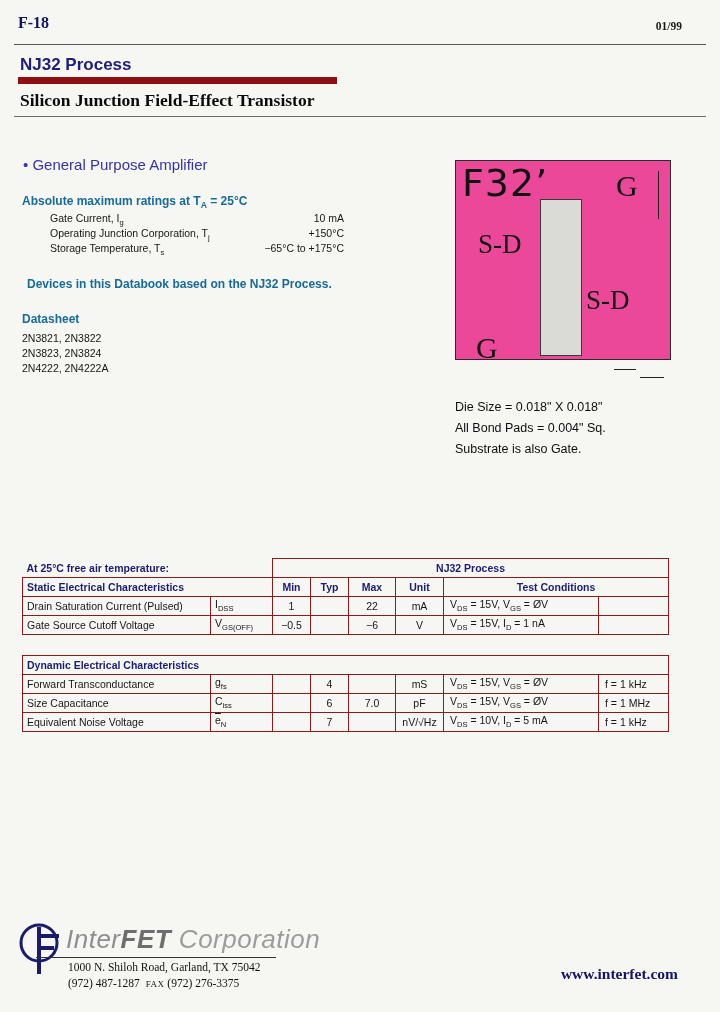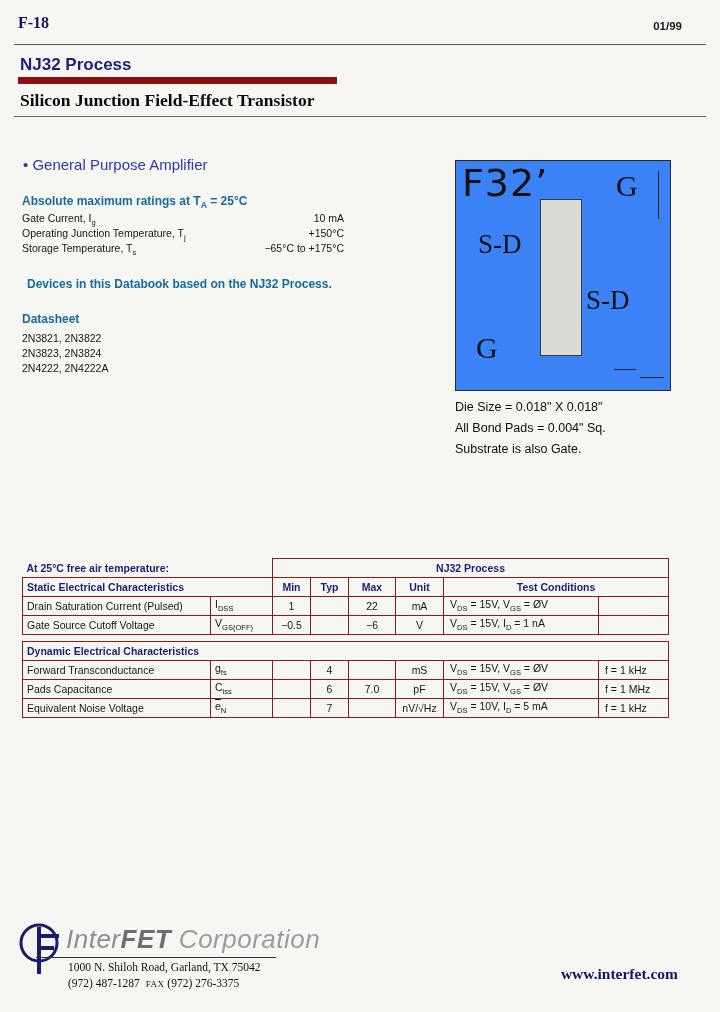--- a/index.html
+++ b/index.html
@@ -8,37 +8,37 @@
     position:relative;
     background:#f6f6f2;
     font-family:"Liberation Sans", sans-serif;
     color:#161616;
     overflow:hidden;
   }
   sub { font-size:0.72em; }
   .ovl { text-decoration:overline; }
 
   .pagenum { position:absolute; left:18px; top:14px; font-family:"Liberation Serif",serif; font-weight:bold; font-size:16px; color:#14145f; }
-  .date { position:absolute; right:38px; top:20px; font-family:Liberation Sans, sans-serif; font-weight:bold; font-size:11.5px; color:#1a1a1a; }
+  .date { position:absolute; right:38px; top:20px; font-family:Liberation Serif, serif; font-weight:bold; font-size:11.5px; color:#1a1a1a; }
   .rule1 { position:absolute; left:14px; right:14px; top:44px; border-top:1px solid #58585a; }
   .proc-title { position:absolute; left:20px; top:55px; font-weight:bold; font-size:17px; color:#20207c; }
   .maroon-bar { position:absolute; left:18px; top:77px; width:319px; height:7px; background:#8d0f12; }
   .subtitle { position:absolute; left:20px; top:90px; font-family:"Liberation Serif",serif; font-weight:bold; font-size:17.5px; color:#0b0b0b; }
   .rule2 { position:absolute; left:14px; right:14px; top:116px; border-top:1px solid #6a6a6c; }
 
   .bullet-head { position:absolute; left:23px; top:156px; font-size:15px; font-weight:500; color:#3434ad;text-align:right; }
   .abs-title { position:absolute; left:22px; top:194px; font-size:12px; font-weight:bold; color:#176b9c; }
   .abs-rows { position:absolute; left:22px; top:211px; width:322px; font-size:10.5px; }
-  .amrow { display:flex; justify-content:space-between; height:15px; line-height:15px; }
+  .amrow { display:flex; justify-content:space-between; height:15px; line-height:15px;margin-left:28px; }
 
   .dev-intro { position:absolute; left:27px; top:277px; font-size:12px; font-weight:bold; color:#176b9c; }
   .ds-label { position:absolute; left:22px; top:312px; font-size:12px; font-weight:bold; color:#176b9c; }
   .dev-list { position:absolute; left:22px; top:331px; font-size:10.5px; line-height:15px; }
 
-  .die-box { position:absolute; left:455px; top:160px; width:216px; height:231px; background:#3b82f6; border:1px solid #2a2a2a; }
+  .die-box { position:absolute; left:455px; top:160px; width:216px; height:200px; background:#ec4899; border:1px solid #2a2a2a; }
   .f32 { position:absolute; left:6px; top:0; font-family:"DejaVu Sans",sans-serif; font-size:38px; letter-spacing:1px; color:#111; }
   .g-top { position:absolute; left:160px; top:8px; font-family:"Liberation Serif",serif; font-size:30px; color:#111; }
   .pad-line { position:absolute; left:202px; top:10px; width:1px; height:48px; background:#222; }
   .sd-left { position:absolute; left:22px; top:68px; font-family:"Liberation Serif",serif; font-size:27px; color:#111; }
   .die-core { position:absolute; left:84px; top:38px; width:42px; height:157px; background:#dadad6; border:1px solid #3a3a3a; }
   .sd-right { position:absolute; left:130px; top:124px; font-family:"Liberation Serif",serif; font-size:27px; color:#111; }
   .g-bot { position:absolute; left:20px; top:170px; font-family:"Liberation Serif",serif; font-size:30px; color:#111; }
   .pad-d1 { position:absolute; left:158px; top:208px; width:22px; height:1px; background:#222; }
   .pad-d2 { position:absolute; left:184px; top:216px; width:24px; height:1px; background:#222; }
   .die-notes { position:absolute; left:455px; top:397px; font-size:12.5px; line-height:21px; color:#0e0e0e; }
@@ -47,21 +47,21 @@
   table.spec { border-collapse:collapse; table-layout:fixed; width:646px; font-size:10.5px; }
   table.spec td { border:1px solid #8e1b1b; padding:1px 4px; height:19px; vertical-align:middle; }
   table.spec td.nb { border:none; background:transparent; }
   .hl { color:#1b1b78; font-weight:bold; }
   .hr { color:#1b1b78; font-weight:bold; text-align:center; }
   .sect { color:#1b1b78; font-weight:bold; }
   .colh { color:#1b1b78; font-weight:bold; text-align:center; }
   table.spec td.c { text-align:center; }
   table.spec td.k { padding-left:6px; }
   table.spec td.f { padding-left:6px; }
-  table.dyn { margin-top:6px; }
+  table.dyn { margin-top:20px; }
 
   .footer-logo { position:absolute; left:14px; top:920px; }
   .company { position:absolute; left:66px; top:924px; font-size:26px; color:#8e8e8e; letter-spacing:0.5px;font-style:italic; }
   .company .fet { font-weight:bold; color:#6e6e6e; }
   .company .corp { color:#9c9c9c; }
   .footer-rule { position:absolute; left:36px; top:957px; width:240px; border-top:1px solid #333; }
   .address { position:absolute; left:68px; top:961px; font-family:"Liberation Serif",serif; font-size:11.5px; color:#111; }
   .phone { position:absolute; left:68px; top:977px; font-family:"Liberation Serif",serif; font-size:11.5px; color:#111; }
   .phone .fax { font-size:9px; letter-spacing:0.5px; }
   .website { position:absolute; right:42px; top:965px; font-family:"Liberation Serif",serif; font-weight:bold; font-size:15.5px; color:#14146a; }
@@ -82,21 +82,21 @@
 
   <div class="bullet-head">• General Purpose Amplifier</div>
 
   <div class="abs-title"><span>Absolute maximum ratings at T</span><sub>A</sub><span> = 25°C</span></div>
   <div class="abs-rows">
       <div class="amrow">
         <span><span>Gate Current, I</span><sub>g</sub></span>
         <span>10 mA</span>
       </div>
       <div class="amrow">
-        <span><span>Operating Junction Temperature, T</span><sub>j</sub></span>
+        <span><span>Operating Junction Corporation, T</span><sub>j</sub></span>
         <span>+150°C</span>
       </div>
       <div class="amrow">
         <span><span>Storage Temperature, T</span><sub>s</sub></span>
         <span>−65°C to +175°C</span>
       </div>
     </div>
 
   <div class="dev-intro">Devices in this Databook based on the NJ32 Process.</div>
   <div class="ds-label">Datasheet</div>
@@ -194,21 +194,21 @@
             <td class="p">Forward Transconductance</td>
             <td class="s"><span>g</span><sub>fs</sub></td>
             <td class="c"></td>
             <td class="c">4</td>
             <td class="c"></td>
             <td class="c">mS</td>
             <td class="k"><span>V</span><sub>DS</sub><span> = 15V, V</span><sub>GS</sub><span> = ØV</span></td>
             <td class="f">f = 1 kHz</td>
           </tr>
           <tr>
-            <td class="p">Pads Capacitance</td>
+            <td class="p">Size Capacitance</td>
             <td class="s"><span>C</span><sub>iss</sub></td>
             <td class="c"></td>
             <td class="c">6</td>
             <td class="c">7.0</td>
             <td class="c">pF</td>
             <td class="k"><span>V</span><sub>DS</sub><span> = 15V, V</span><sub>GS</sub><span> = ØV</span></td>
             <td class="f">f = 1 MHz</td>
           </tr>
           <tr>
             <td class="p">Equivalent Noise Voltage</td>

